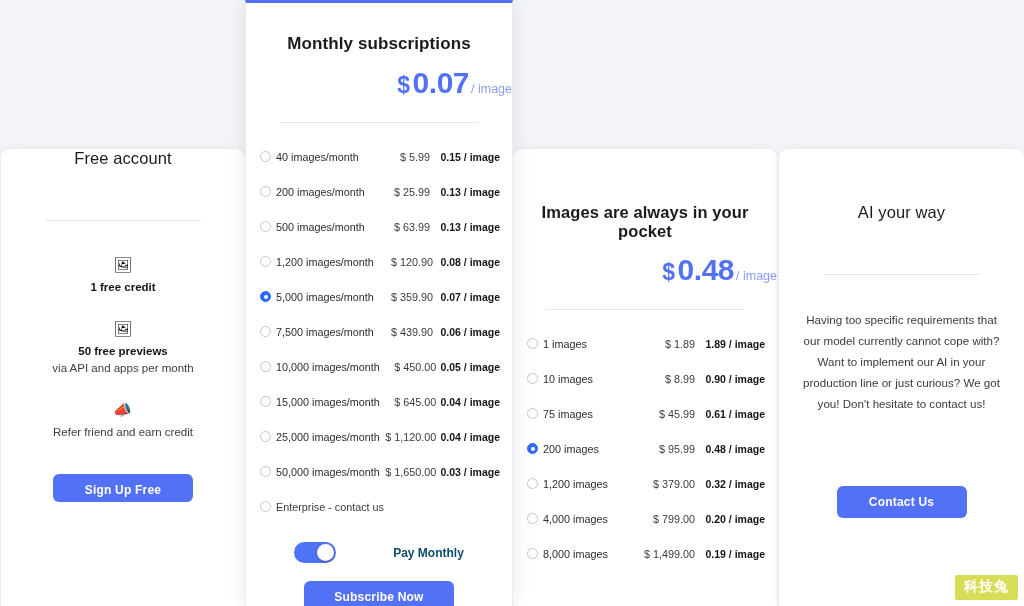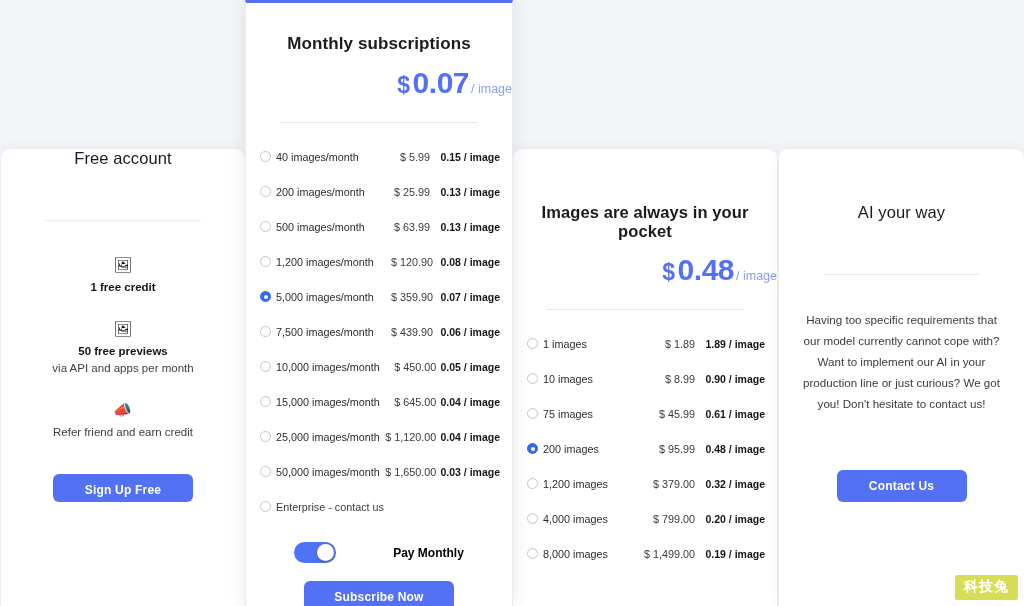--- a/index.html
+++ b/index.html
@@ -162,21 +162,21 @@
     position: absolute;
     width: 17px; height: 17px;
     border-radius: 50%;
     background: #fff;
     top: 2px; right: 2px;
     box-shadow: 0 1px 3px rgba(0,0,0,.3);
   }
   .toggle-label {
     font-size: 12px;
     font-weight: 700;
-    color: #000000;
+    color: #0c4a6e;
     padding-left: 47px;
   }
 
   
   .btn {
     display: block;
     text-align: center;
     color: #fff;
     background: #5271f5;
     border: none;
@@ -193,21 +193,21 @@
     line-height: 32px;
   }
   #signup-btn {
     width: 140px; height: 28px;
     margin: 36px auto 0;
     font-size: 12px;
     line-height: 32px;
   }
   #contact-btn {
     width: 130px; height: 32px;
-    margin: 56px auto 0;
+    margin: 72px auto 0;
     font-size: 12px;
     line-height: 32px;
   }
 
   
   .feature { text-align: center; }
   .feature + .feature { margin-top: 26px; }
   .feat-icon {
     font-size: 15px;
     line-height: 20px;

